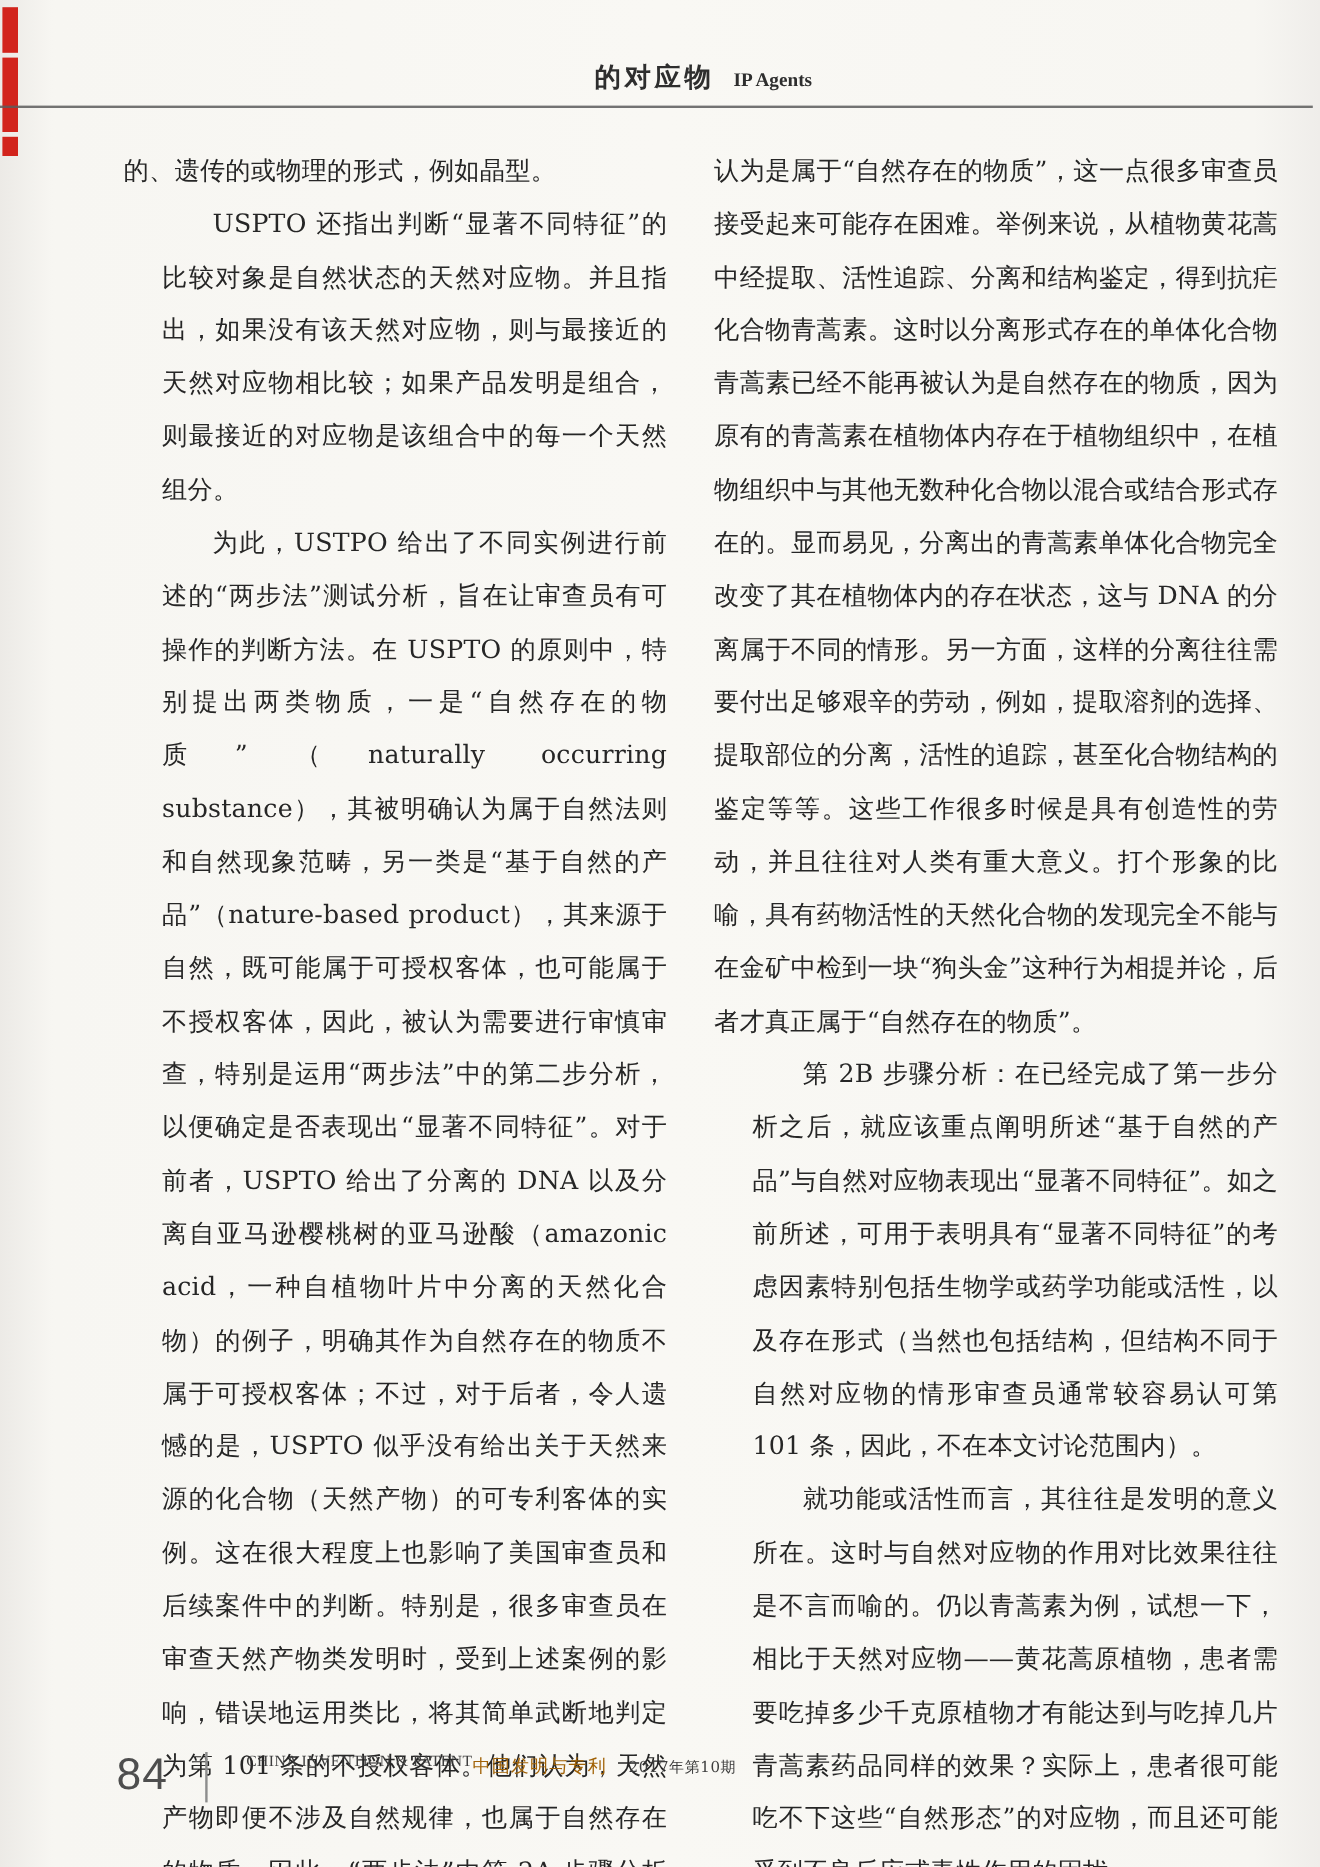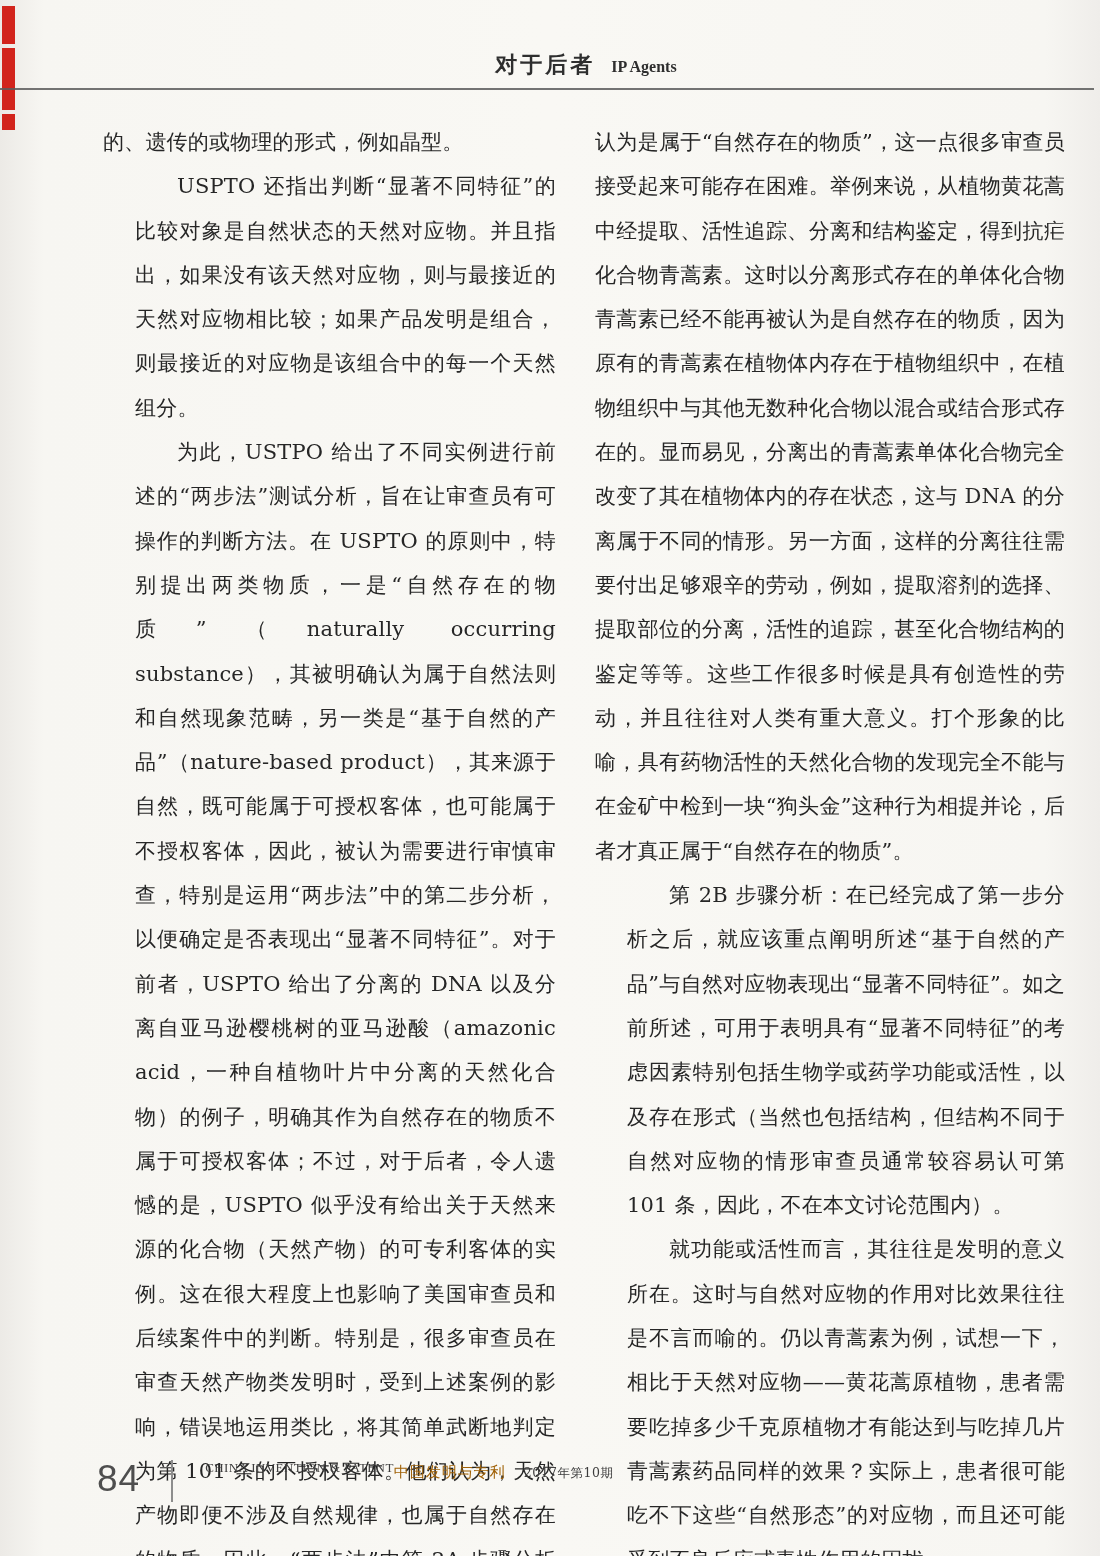--- a/index.html
+++ b/index.html
@@ -65,21 +65,21 @@
 </head>
 <body>
 
 <div class="page">
 
   <span class="scan-mark m1" style="background: rgb(210, 36, 28);"></span>
   <span class="scan-mark m2" style="background: rgb(210, 36, 28);"></span>
   <span class="scan-mark m3" style="background: rgb(210, 36, 28);"></span>
 
   <div class="header">
-    <span class="hdr-cn">对于后者</span>
+    <span class="hdr-cn">的对应物</span>
     <span class="hdr-en">IP Agents</span>
   </div>
   <div class="rule" style="background: rgb(92, 92, 92);"></div>
 
   <div class="columns">
     <div class="col col-left">
         <p class="para">的、遗传的或物理的形式，例如晶型。</p>
         <p class="para indent">USPTO 还指出判断“显著不同特征”的比较对象是自然状态的天然对应物。并且指出，如果没有该天然对应物，则与最接近的天然对应物相比较；如果产品发明是组合，则最接近的对应物是该组合中的每一个天然组分。</p>
         <p class="para indent">为此，USTPO 给出了不同实例进行前述的“两步法”测试分析，旨在让审查员有可操作的判断方法。在 USPTO 的原则中，特别提出两类物质，一是“自然存在的物质”（naturally occurring substance），其被明确认为属于自然法则和自然现象范畴，另一类是“基于自然的产品”（nature-based product），其来源于自然，既可能属于可授权客体，也可能属于不授权客体，因此，被认为需要进行审慎审查，特别是运用“两步法”中的第二步分析，以便确定是否表现出“显著不同特征”。对于前者，USPTO 给出了分离的 DNA 以及分离自亚马逊樱桃树的亚马逊酸（amazonic acid，一种自植物叶片中分离的天然化合物）的例子，明确其作为自然存在的物质不属于可授权客体；不过，对于后者，令人遗憾的是，USPTO 似乎没有给出关于天然来源的化合物（天然产物）的可专利客体的实例。这在很大程度上也影响了美国审查员和后续案件中的判断。特别是，很多审查员在审查天然产物类发明时，受到上述案例的影响，错误地运用类比，将其简单武断地判定为第 101 条的不授权客体。他们认为，天然产物即便不涉及自然规律，也属于自然存在的物质，因此，“两步法”中第 2A 步骤分析就不能通过。另外，一些审查员则认为，这样的产品不能通过分析的第 2B 步骤，即所谓的“额外要素”无法造成有意义的显著的改变。</p>
       </div>

